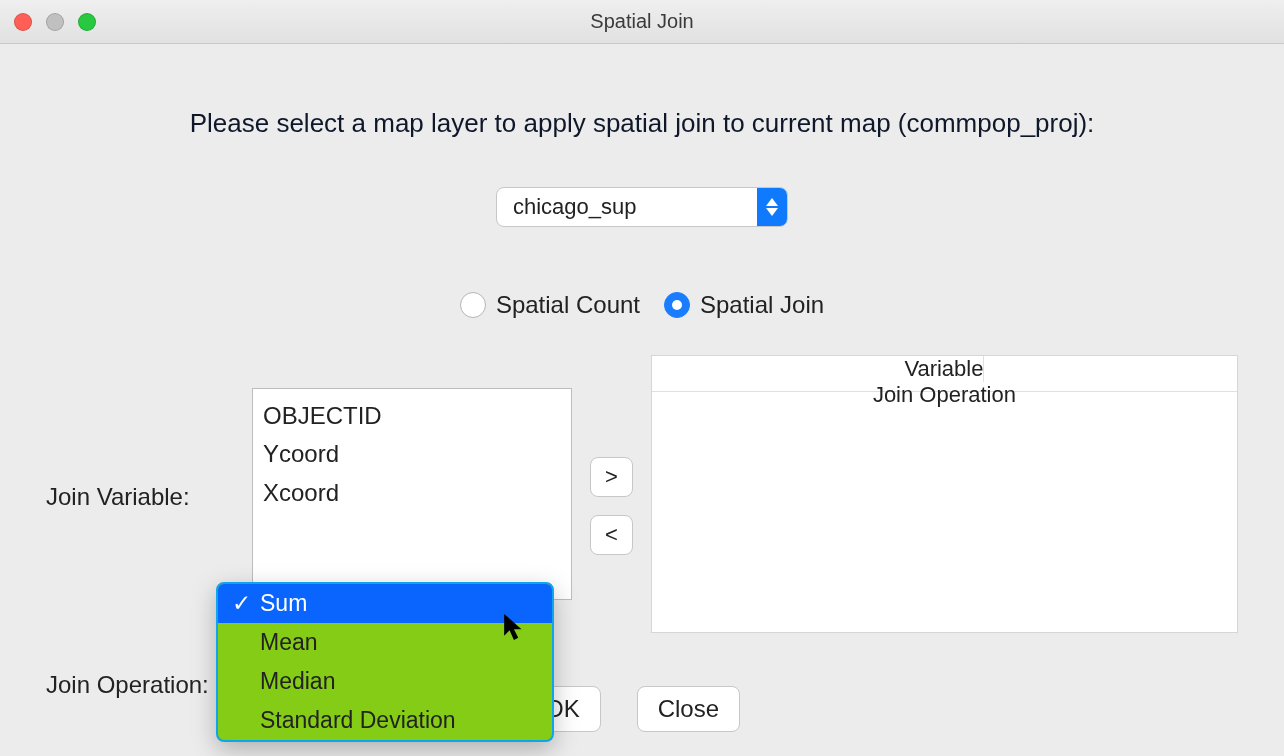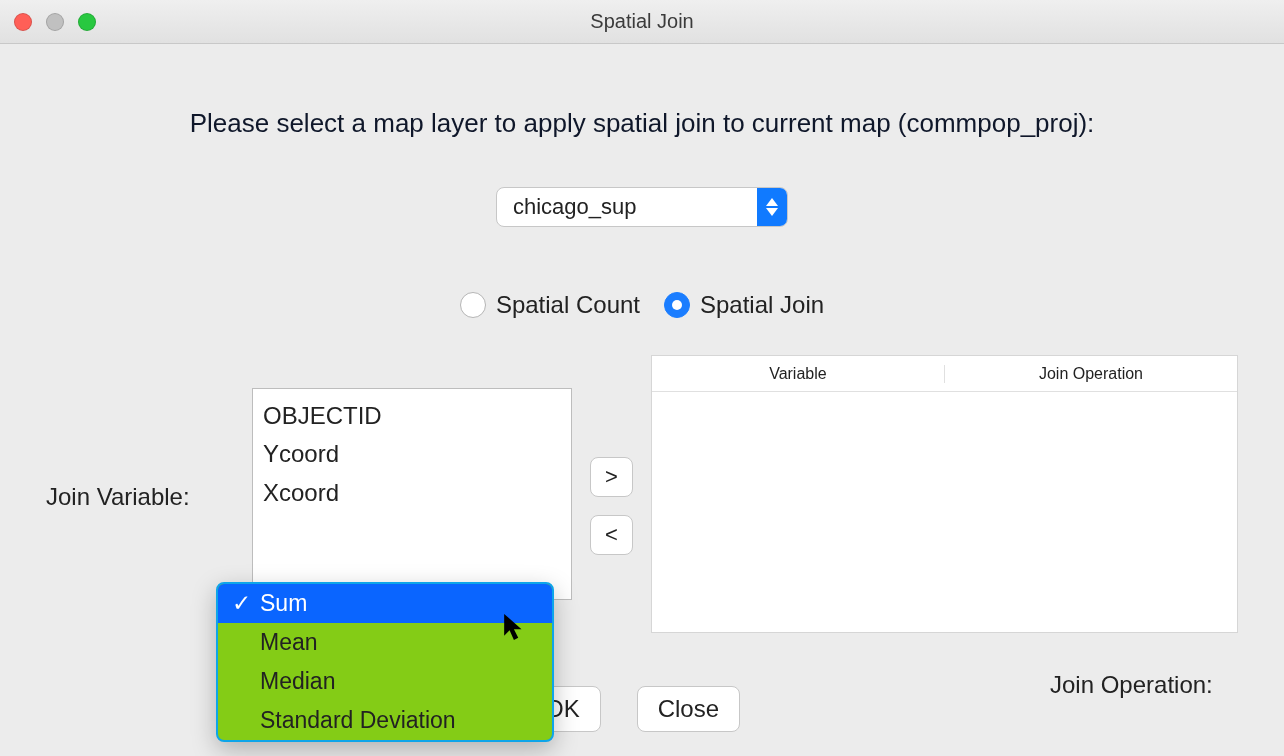--- a/index.html
+++ b/index.html
@@ -95,31 +95,30 @@
     font-size:22px; padding:6px 14px; color:#222;
   }
   .moverow { display:flex; flex-direction:column; gap:18px; margin-top:24px; }
 
   .table {
     flex:1; border:1px solid #d6d6d6; background:#fff; height:278px;
     position:relative;
   }
   .thead {
     display:flex; height:36px; border-bottom:1px solid #e0e0e0;
-    font-size:16px; align-items:center;
+    font-size:22px; align-items:center;flex-direction:column;
   }
   .thead .th {
     flex:1; text-align:center; position:relative;
   }
   .thead .th:first-child { border-right:1px solid #e0e0e0; }
 
   .joins-row {
     display:flex; align-items:flex-start; gap:18px; padding:0 6px; margin-top:20px;
     position:relative;
-    justify-content:flex-end;
   }
   .popup {
     position:absolute;
     left:216px; top:582px;
     width:338px;
     background:#84cc16;
     border:2px solid #0ea5e9;
     border-radius:8px;
     box-shadow:0 8px 24px rgba(0,0,0,.25);
     font-size:23px;

